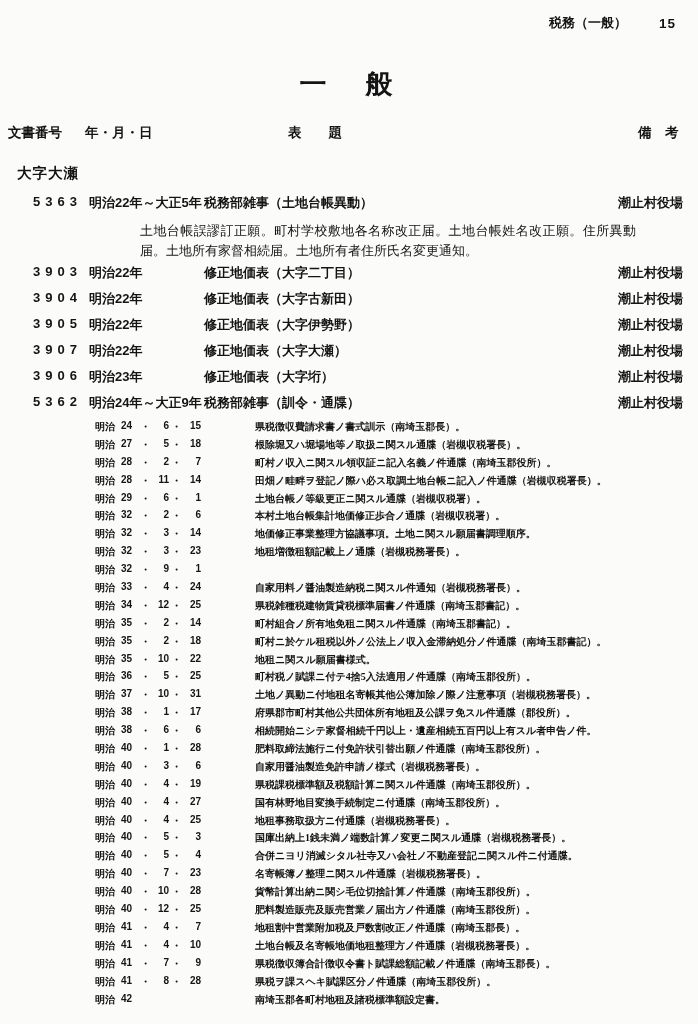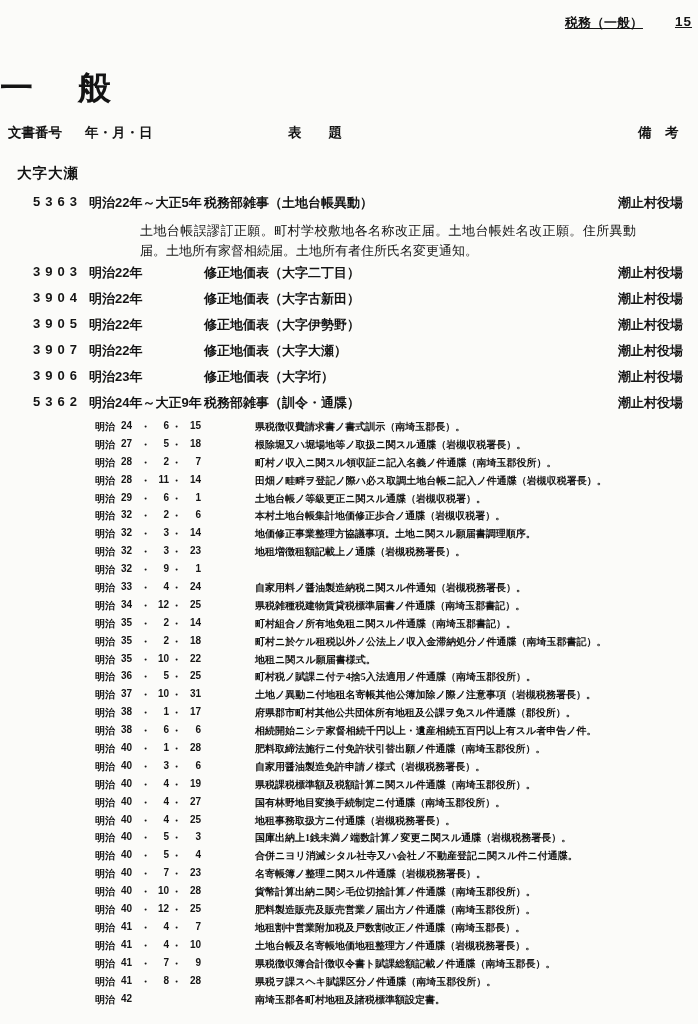--- a/index.html
+++ b/index.html
@@ -7,31 +7,31 @@
     width:698px; height:1024px;
     background:#fbfbf9;
     color:#141414;
     font-family:"Liberation Sans", sans-serif;
     overflow:hidden;
   }
   .page { position:relative; width:698px; height:1024px; }
 
   
   .page-header {
-    position:absolute; top:14px; right:6px;
-    display:flex; align-items:flex-start; gap:32px;
-    font-size:13px; font-weight:bold;text-decoration:underline;
+    position:absolute; top:14px; right:22px;
+    display:flex; align-items:center; gap:32px;
+    font-size:13px; font-weight:bold;
   }
   .page-number { font-size:13.5px; letter-spacing:1px; }
 
   
   .doc-title {
     position:absolute; top:66px; left:0; width:100%;
-    margin:0; 
-    font-size:33px; font-weight:bold; letter-spacing:6px;
+    margin:0; text-align:center;
+    font-size:27px; font-weight:bold; letter-spacing:6px;
   }
 
   
   .columns-row { position:absolute; top:124px; left:0; width:100%; height:18px;
     font-size:13.5px; font-weight:bold; }
   .col-doc   { position:absolute; left:8px; }
   .col-date  { position:absolute; left:85px; }
   .col-title { position:absolute; left:288px; }
   .col-note  { position:absolute; left:638px; }
 

